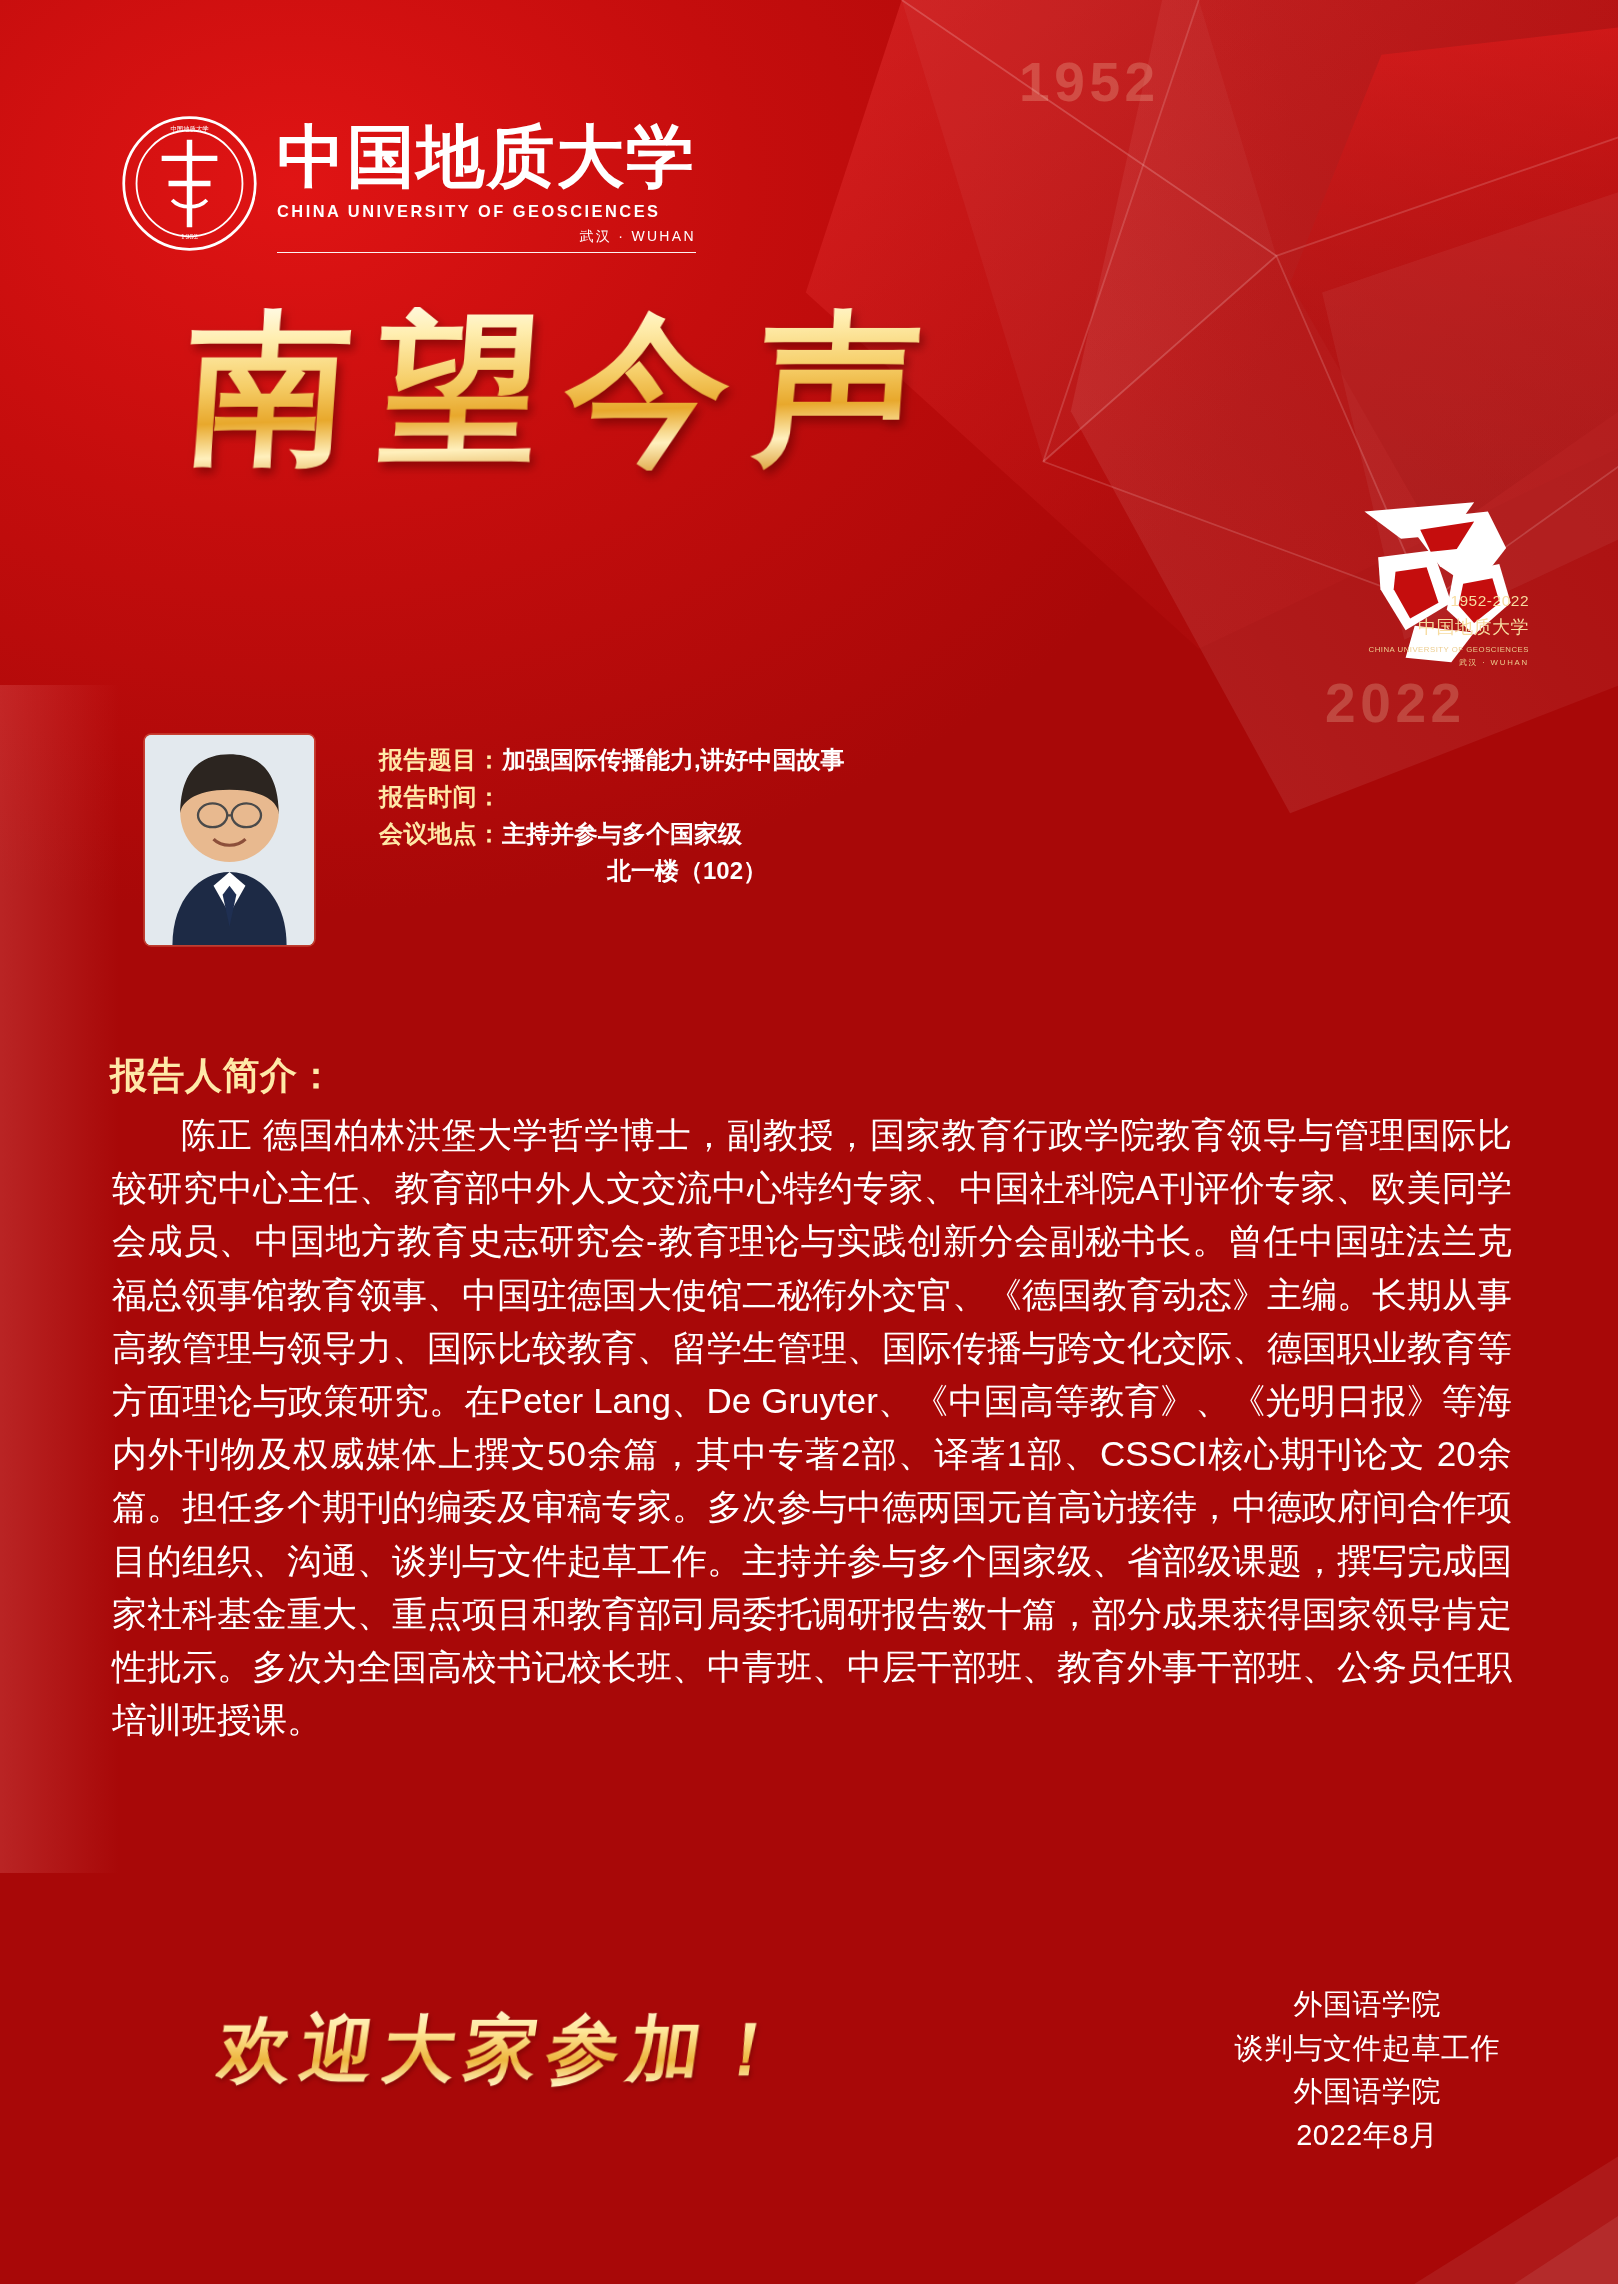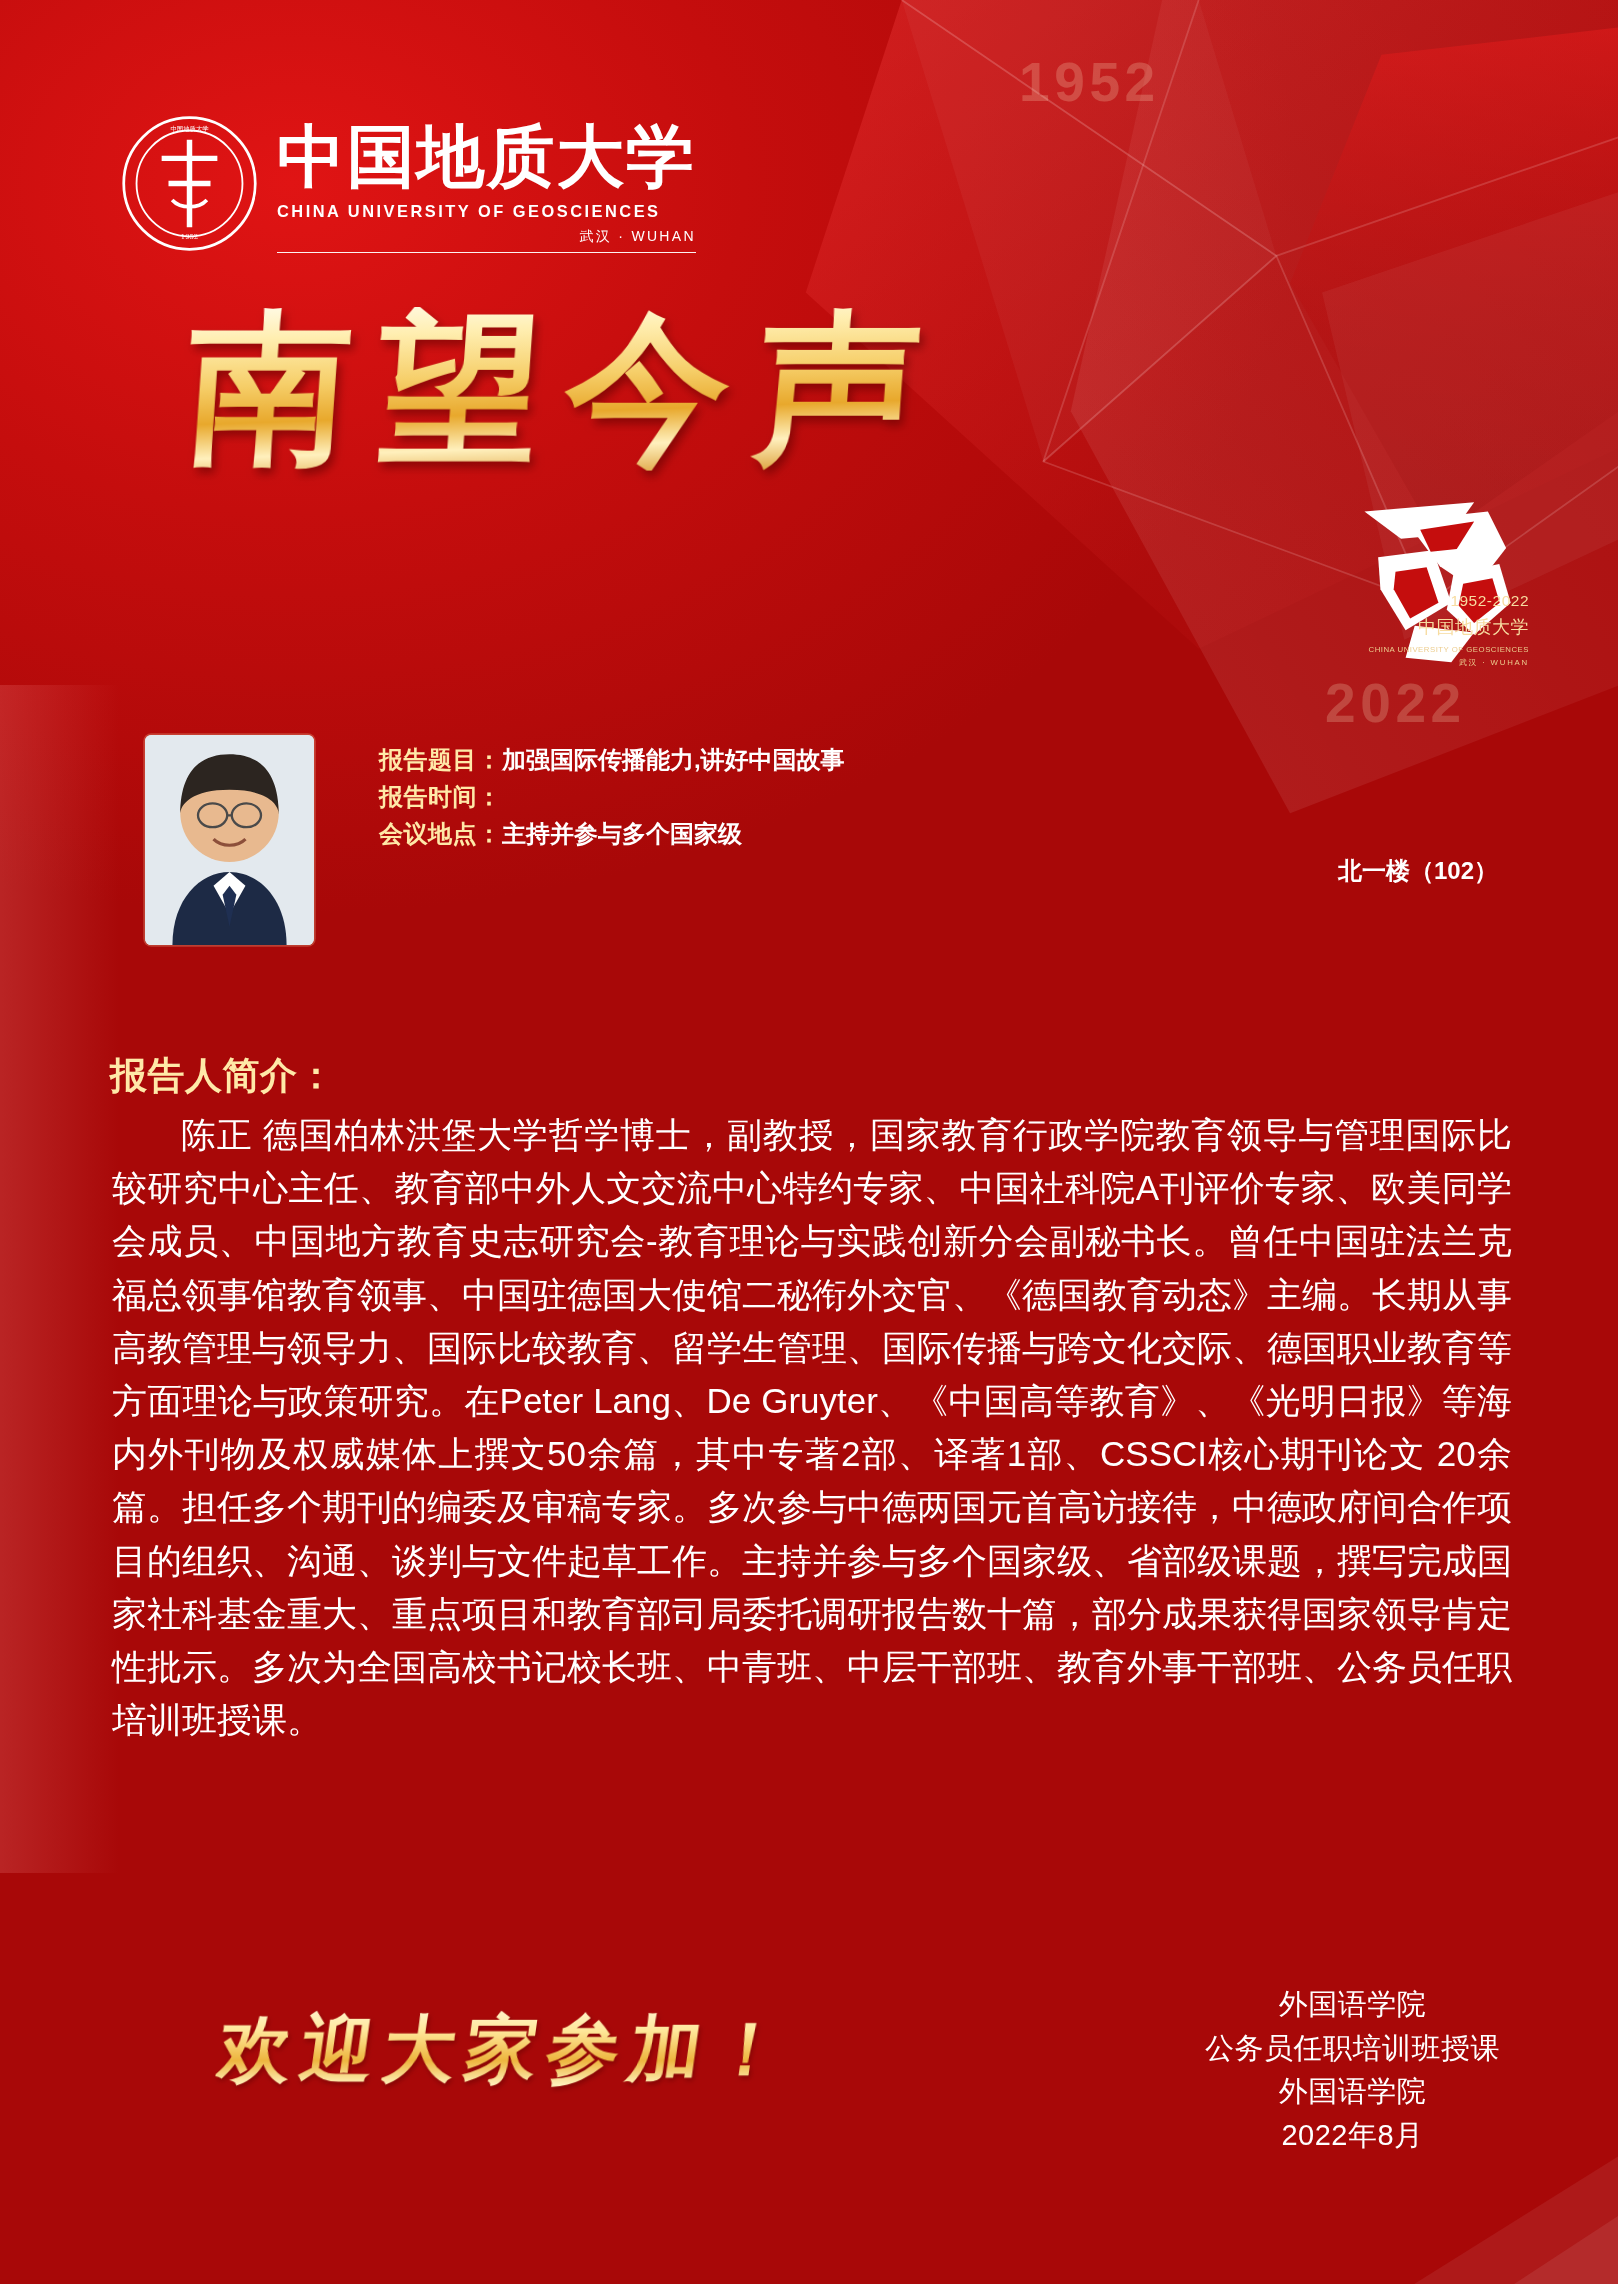--- a/index.html
+++ b/index.html
@@ -196,21 +196,21 @@
     font-weight: 700;
     line-height: 1.28;
     white-space: nowrap;
   }
   .meta-label {
     color: #ffe9a8;
     letter-spacing: 0.5px;
   }
   .meta-colon { color: #ffe9a8; margin: 0 0.9px 0 0; }
   .meta-value { color: #ffffff; }
-  .meta-row.indent { padding-left: 228px; justify-content: flex-end; }
+  .meta-row.indent { padding-left: 228px; }
 
   
   .bio-heading {
     position: absolute;
     top: 1051px;
     left: 110px;
     font-size: 37px;
     font-weight: 700;
     color: #ffe9a8;
     letter-spacing: 0.5px;
@@ -390,19 +390,19 @@
     </div>
   </div>
 
   <div class="bio-heading">报告人简介：</div>
   <div class="bio-body">陈正 德国柏林洪堡大学哲学博士，副教授，国家教育行政学院教育领导与管理国际比较研究中心主任、教育部中外人文交流中心特约专家、中国社科院A刊评价专家、欧美同学会成员、中国地方教育史志研究会-教育理论与实践创新分会副秘书长。曾任中国驻法兰克福总领事馆教育领事、中国驻德国大使馆二秘衔外交官、《德国教育动态》主编。长期从事高教管理与领导力、国际比较教育、留学生管理、国际传播与跨文化交际、德国职业教育等方面理论与政策研究。在Peter Lang、De Gruyter、《中国高等教育》、《光明日报》等海内外刊物及权威媒体上撰文50余篇，其中专著2部、译著1部、CSSCI核心期刊论文 20余篇。担任多个期刊的编委及审稿专家。多次参与中德两国元首高访接待，中德政府间合作项目的组织、沟通、谈判与文件起草工作。主持并参与多个国家级、省部级课题，撰写完成国家社科基金重大、重点项目和教育部司局委托调研报告数十篇，部分成果获得国家领导肯定性批示。多次为全国高校书记校长班、中青班、中层干部班、教育外事干部班、公务员任职培训班授课。</div>
 
   <div class="welcome">欢迎大家参加！</div>
 
   <div class="signature">
     <div>外国语学院</div>
-    <div>公务员任职培训班授课</div>
+    <div>谈判与文件起草工作</div>
     <div>外国语学院</div>
     <div>2022年8月</div>
   </div>
 
 </div>
 
 
 </body></html>

